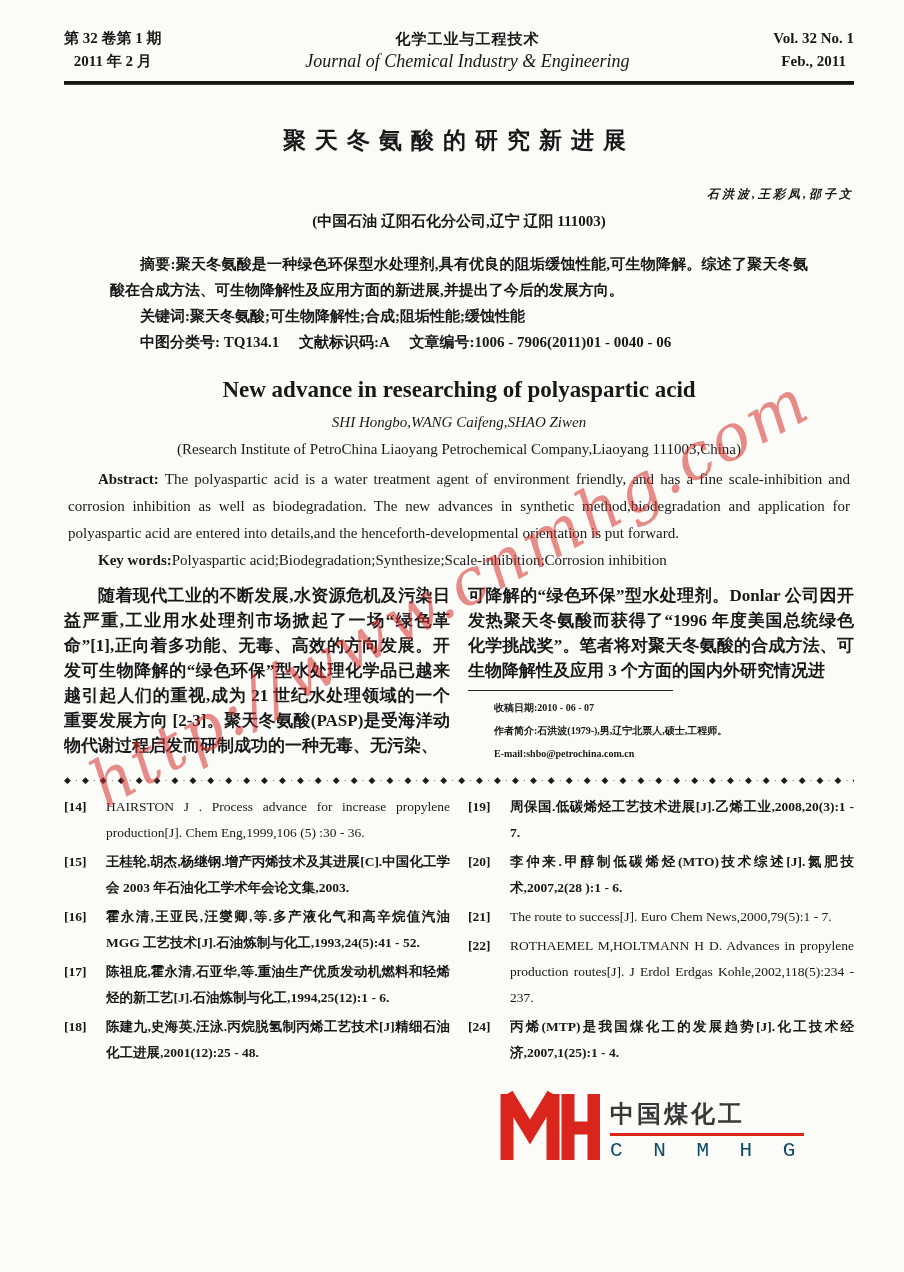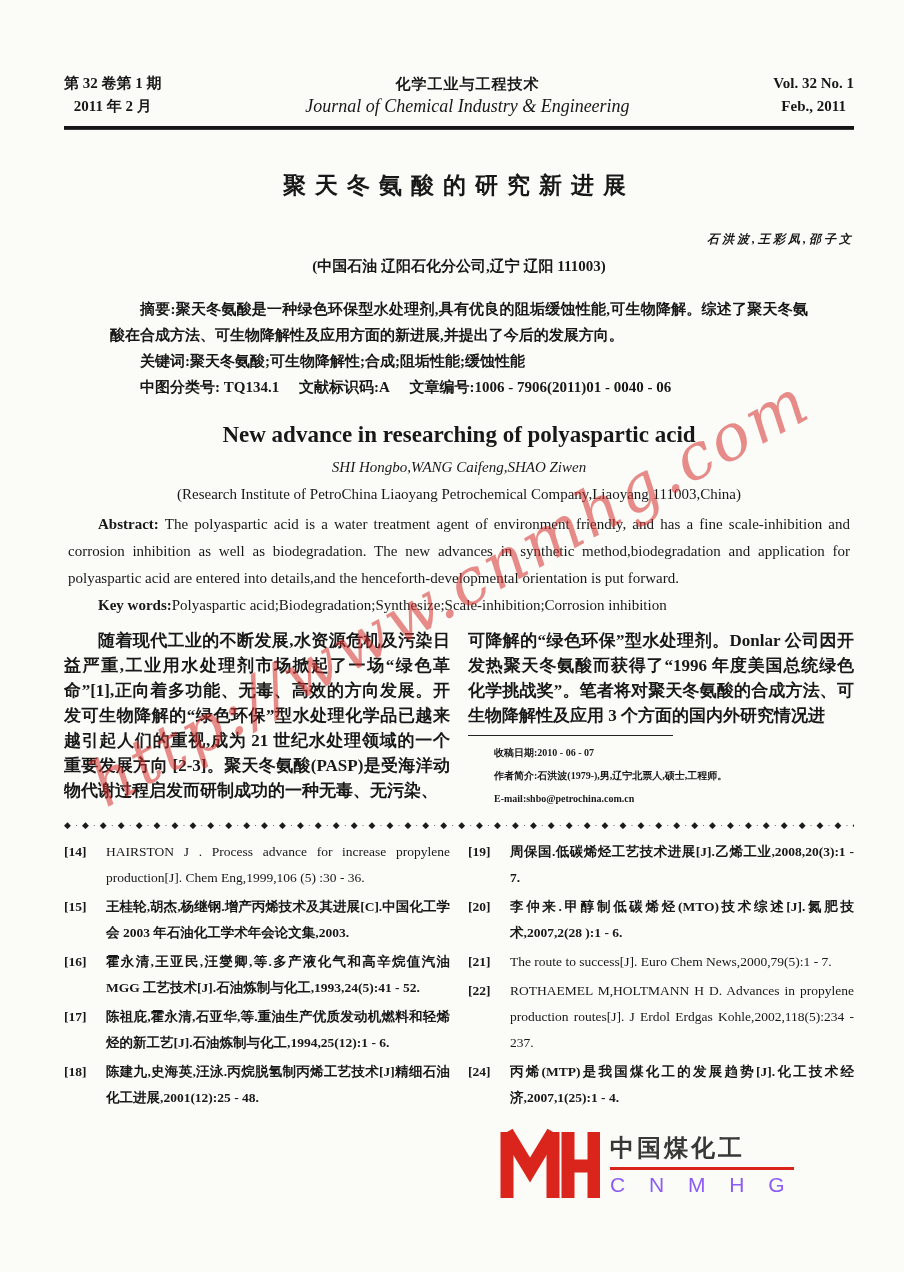--- a/index.html
+++ b/index.html
@@ -1,21 +1,21 @@
 <!DOCTYPE html>
 <html><head>
 <meta charset="utf-8">
 <style>
   html,body{margin:0;padding:0;background:#888;}
   .page{
     position:relative;width:904px;height:1272px;margin:0 auto;
     background:#fbfbf8;color:#181818;overflow:hidden;
     font-family:"Liberation Serif", serif;
   }
-  .content{padding:72px 50px 0 64px;position:relative;}
+  .content{padding:27px 50px 0 64px;position:relative;}
   
   .jheader{display:flex;justify-content:space-between;align-items:center;}
   .jheader .hcol{text-align:center;}
   .h-zh{font-size:15px;font-weight:700;letter-spacing:1px;line-height:22px;}
   .h-en{font-size:18px;font-style:italic;line-height:22px;}
   .h-side{font-size:15px;line-height:23px;font-weight:600;}
   .header-rule{margin-top:8px;height:0;border-top:3px solid #151515;border-bottom:1px solid #3a3a3a;}
   
   .title-zh{margin-top:40px;text-align:center;font-size:23px;font-weight:700;letter-spacing:9px;}
   .authors-zh{margin-top:30px;text-align:right;font-size:12px;letter-spacing:3px;font-weight:600;font-style:italic;}
@@ -51,28 +51,28 @@
   
   .watermark{
     position:absolute;left:95px;top:752px;z-index:3;pointer-events:none;
     font-family:"DejaVu Serif", serif;font-style:italic;
     font-size:64px;letter-spacing:3px;white-space:nowrap;
     color:rgba(213,48,44,0.55);
     transform:rotate(-29deg);transform-origin:0 50%;
   }
   
   .logo{
-    position:absolute;left:498px;top:1126px;z-index:4;
-    display:flex;align-items:center;gap:10px;
+    position:absolute;left:498px;top:1088px;z-index:4;
+    display:flex;align-items:flex-end;gap:10px;
     background:#fbfbf8;padding:2px 6px 4px 2px;
   }
   .logo-textcol{display:flex;flex-direction:column;}
   .logo-zh{font-family:"Liberation Sans", sans-serif;font-size:24px;color:#383838;letter-spacing:3px;font-weight:600;
     border-bottom:3px solid #d9251c;padding-bottom:3px;}
-  .logo-en{font-family:Liberation Sans, sans-serif;font-size:21px;color:#8b5cf6;letter-spacing:9px;margin-top:3px;}
+  .logo-en{font-family:Liberation Mono, monospace;font-size:21px;color:#0c4a6e;letter-spacing:9px;margin-top:3px;}
 </style>
 </head>
 <body>
 
 <div class="page">
 
   <div class="watermark">http://www.cnmhg.com</div>
 
   <div class="content">
 

